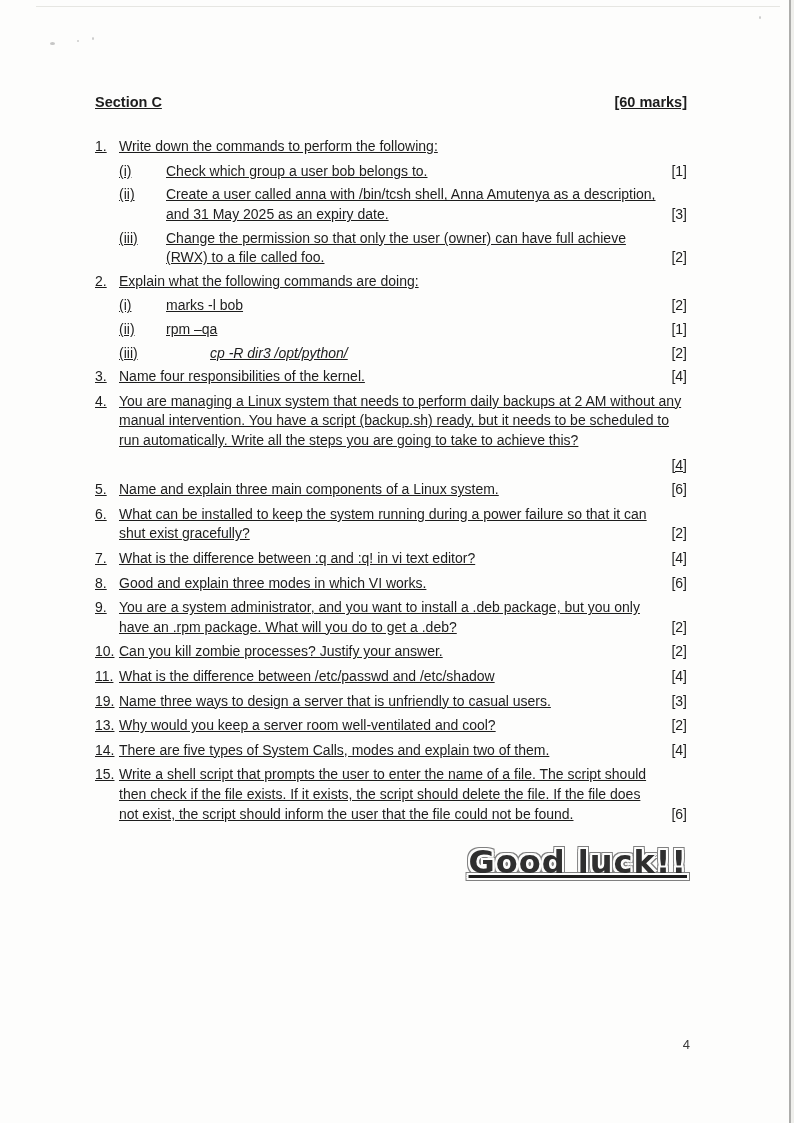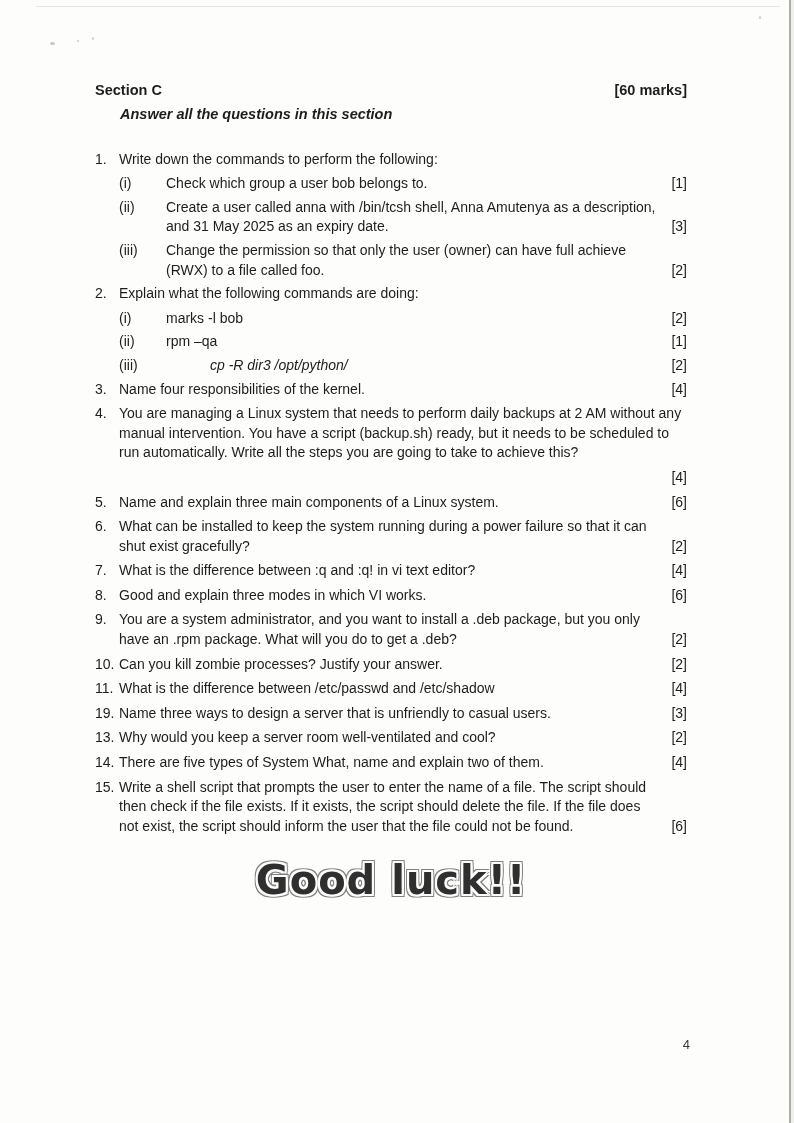--- a/index.html
+++ b/index.html
@@ -12,40 +12,40 @@
   
   .scan-top-line { position:absolute; top:6px; left:36px; right:14px; height:1px; background:#e6e6e2; }
   .scan-right-line { position:absolute; top:0; bottom:0; right:3px; width:2px; background:#adadab; }
   .scan-right-soft { position:absolute; top:0; bottom:0; right:0; width:3px; background:#efefec; }
   .speck { position:absolute; background:#8f8f8f; border-radius:50%; }
   .s1 { left:50px; top:42px; width:5px; height:3px; opacity:.5; }
   .s2 { left:77px; top:40px; width:2px; height:2px; opacity:.45; }
   .s3 { left:92px; top:37px; width:2px; height:3px; opacity:.45; }
   .s4 { right:33px; top:16px; width:2px; height:3px; opacity:.45; }
 
-  .content { position:absolute; left:95px; top:80px; width:592px; font-size:14px; line-height:1.4; }
+  .content { position:absolute; left:95px; top:92px; width:592px; font-size:14px; line-height:1.4;text-decoration:underline; }
 
   .hdr { display:flex; justify-content:space-between; font-weight:bold; font-size:14.5px; }
   .instruction { margin-left:25px; margin-top:4px; font-weight:bold; font-style:italic; font-size:14.5px; }
 
   .qlist { margin-top:25px; }
   .q { position:relative; display:flex; margin-bottom:5px; }
   .qn { flex:0 0 24px; }
   .qt { flex:1; }
   .has-mark .qt { padding-right:26px; }
   .qm { position:absolute; right:0; bottom:0; }
   .q.sub { margin-left:24px; margin-bottom:4px; }
   .q.sub .qn { flex:0 0 47px; }
   .it { font-style:italic;margin-left:44px; }
   .mark-line { text-align:right; margin-bottom:5px; }
 
   .goodluck {
-    margin-top:16px; text-align:center;
+    margin-top:16px; text-align:right;
     font-family:"DejaVu Sans", sans-serif;
-    font-weight:bold; font-size:40px; letter-spacing:1px;
+    font-weight:bold; font-size:32px; letter-spacing:1px;
     color:#2f2f2f;
     text-shadow:
       -2px -2px 0 #fdfdfc, 2px -2px 0 #fdfdfc, -2px 2px 0 #fdfdfc, 2px 2px 0 #fdfdfc,
       -2px 0 0 #fdfdfc, 2px 0 0 #fdfdfc, 0 -2px 0 #fdfdfc, 0 2px 0 #fdfdfc,
       -3px -3px 0 #808080, 3px -3px 0 #808080, -3px 3px 0 #808080, 3px 3px 0 #808080,
       -3px 0 0 #808080, 3px 0 0 #808080, 0 -3px 0 #808080, 0 3px 0 #808080;
   }
 
   .pagenum { position:absolute; right:104px; top:1037px; font-size:13px; color:#3a3a3a; }
 </style>
@@ -61,21 +61,20 @@
   <div class="speck s2"></div>
   <div class="speck s3"></div>
   <div class="speck s4"></div>
 
   <div class="content">
 
     <div class="hdr">
       <span>Section C</span>
       <span>[60 marks]</span>
     </div>
-    <div class="instruction">Answer all the questions in this section</div>
 
     <div class="qlist">
 
       <div class="q">
         <span class="qn">1.</span>
         <span class="qt">Write down the commands to perform the following:</span>
       </div>
       <div class="q sub has-mark">
         <span class="qn">(i)</span>
         <span class="qt">Check which group a user bob belongs to.</span>
@@ -173,21 +172,21 @@
       </div>
 
       <div class="q has-mark">
         <span class="qn">13.</span>
         <span class="qt">Why would you keep a server room well-ventilated and cool?</span>
         <span class="qm">[2]</span>
       </div>
 
       <div class="q has-mark">
         <span class="qn">14.</span>
-        <span class="qt">There are five types of System What, name and explain two of them.</span>
+        <span class="qt">There are five types of System Calls, modes and explain two of them.</span>
         <span class="qm">[4]</span>
       </div>
 
       <div class="q has-mark">
         <span class="qn">15.</span>
         <span class="qt">Write a shell script that prompts the user to enter the name of a file. The script should then check if the file exists. If it exists, the script should delete the file. If the file does not exist, the script should inform the user that the file could not be found.</span>
         <span class="qm">[6]</span>
       </div>
 
     </div>

